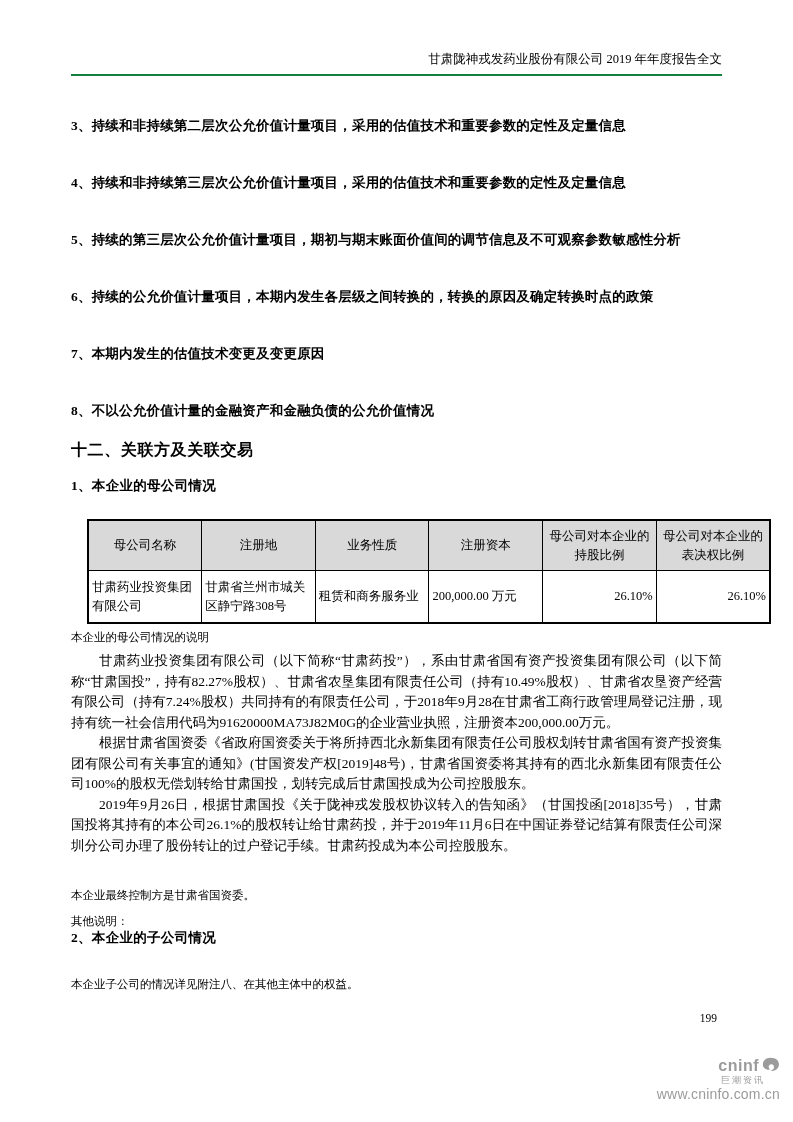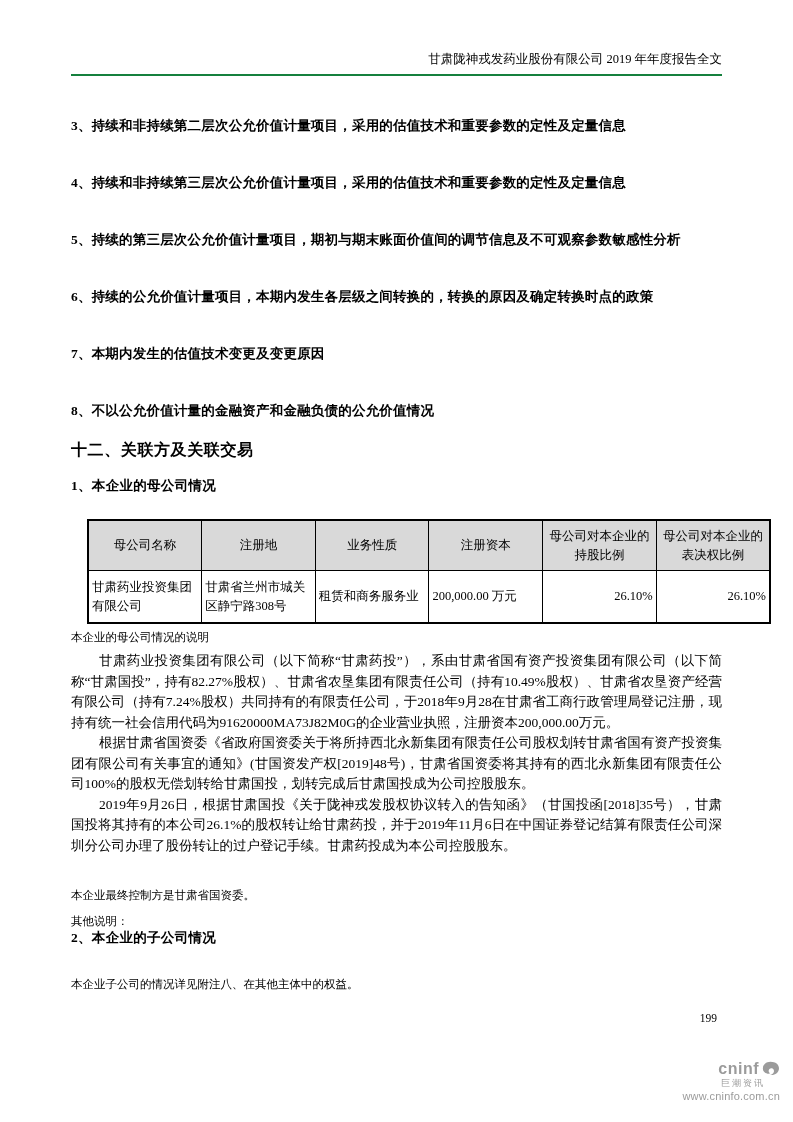--- a/index.html
+++ b/index.html
@@ -40,21 +40,21 @@
   .subsidiary-note{font-size:11.5px;line-height:15px;margin-top:32px;}
   .page-number{margin-top:19px;text-align:right;font-size:11.5px;padding-right:5px;line-height:15px;}
   .footer-logo{
     position:absolute;right:13px;bottom:20px;text-align:right;color:#9b9b9b;
     font-family:"Liberation Sans","DejaVu Sans",sans-serif;line-height:1.1;
   }
   .logo-row{display:flex;align-items:center;justify-content:flex-end;gap:2px;}
   .logo-text{font-weight:bold;font-size:16px;letter-spacing:0.5px;}
   .logo-swirl svg{display:block;}
   .logo-sub{font-size:9px;letter-spacing:2px;margin-top:1px;padding-right:15px;}
-  .logo-url{font-size:11px;margin-top:1px;letter-spacing:0.2px;}
+  .logo-url{font-size:14px;margin-top:1px;letter-spacing:0.2px;}
 </style>
 </head>
 <body>
 
 <div class="content">
 
   <div class="doc-header">
     <span>甘肃陇神戎发药业股份有限公司 2019 年年度报告全文</span>
   </div>
 

